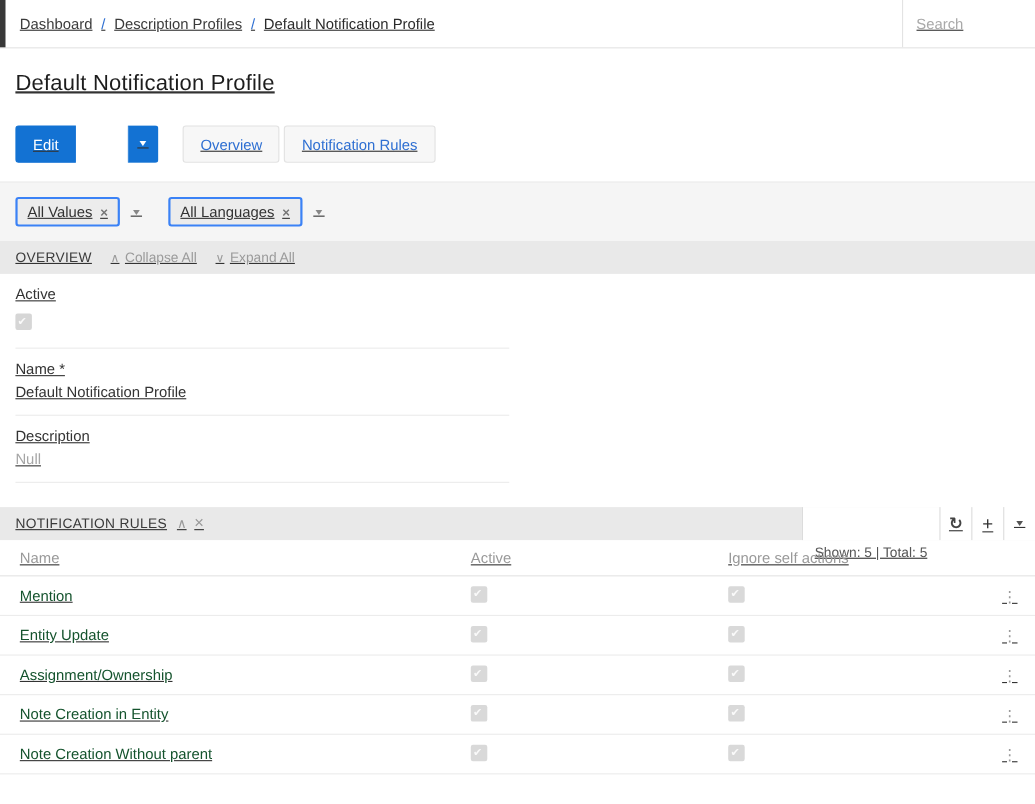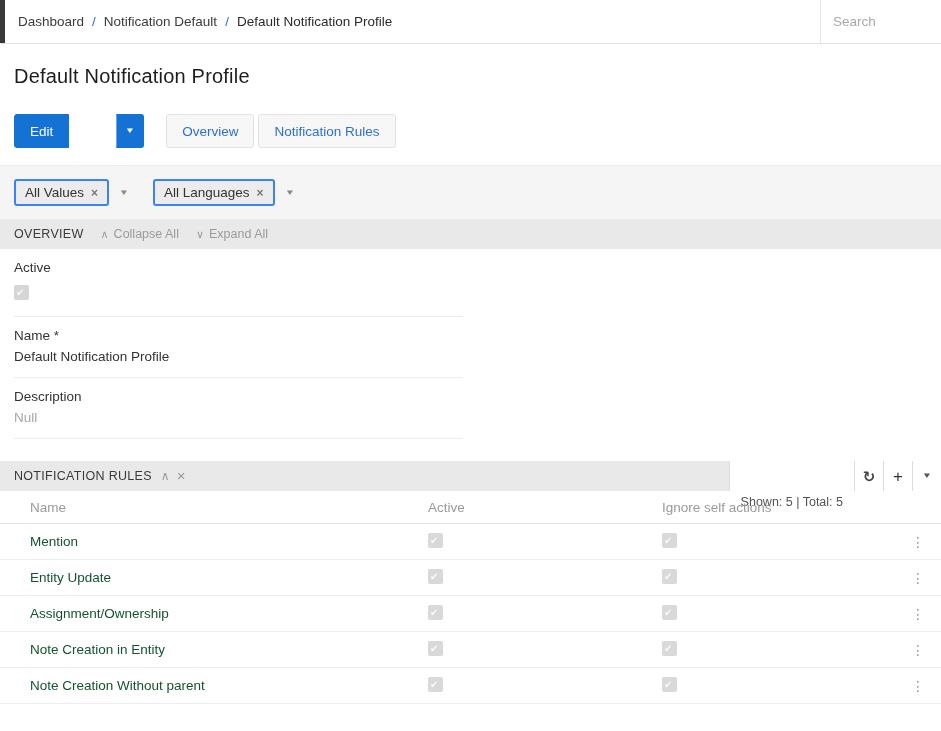--- a/index.html
+++ b/index.html
@@ -1,18 +1,18 @@
 <!DOCTYPE html>
 <html><head>
 <meta charset="utf-8">
 <style>
   * { box-sizing: border-box; margin: 0; padding: 0; }
   html, body { width: 941px; height: 731px; background: #fff; overflow: hidden; }
   body { font-family: "Liberation Sans", "DejaVu Sans", sans-serif; color: #333; font-size: 13.5px; }
-  .app { width: 941px; height: 731px; position: relative; background: #fff; }
+  .app { width: 941px; height: 731px; position: relative; background: #fff; text-decoration: underline; }
 
   
   .topbar { height: 44px; border-bottom: 1px solid #e3e3e3; display: flex; align-items: stretch; background: #fff; position: relative; }
   .navbar-edge { width: 5px; background: #383838; flex: 0 0 5px; }
   .breadcrumb { flex: 1; display: flex; align-items: center; padding-left: 13px; font-size: 13.5px; white-space: nowrap; }
   .breadcrumb a { color: #3b3b3b; text-decoration: none; cursor: pointer; }
   .breadcrumb .sep { color: #2e6fd2; margin: 0 8px; }
   .breadcrumb .current { color: #2b2b2b; }
   .search-wrap { flex: 0 0 121px; border-left: 1px solid #e3e3e3; display: flex; align-items: center; }
   .search-wrap input { border: none; outline: none; width: 100%; height: 100%; padding: 0 12px; font-size: 13.5px; font-family: inherit; color: #333; background: transparent; }
@@ -66,40 +66,40 @@
   .counter { display: flex; align-items: center; padding: 0 11px; font-size: 12.5px; color: #555; margin-top: 41px; }
   .head-btn { width: 29px; border: none; border-left: 1px solid #dcdcdc; background: #fff; color: #444; cursor: pointer; display: flex; align-items: center; justify-content: center; font-family: inherit; }
   .head-btn .glyph-refresh { font-size: 15px; font-weight: bold; line-height: 1; }
   .head-btn .glyph-plus { font-size: 17px; line-height: 1; color: #333; }
   .head-btn .caret { color: #555; }
 
   
   .table { width: 100%; }
   .t-row { display: flex; align-items: center; border-bottom: 1px solid #ececec; height: 36px; }
   .t-row.t-head { height: 33px; border-bottom: 1px solid #e3e3e3; }
-  .col-name { flex: 0 0 410px; padding-left: 30px; }
+  .col-name { flex: 0 0 410px; padding-left: 18px; }
   .col-active { flex: 0 0 234px; padding-left: 18px; }
   .col-ignore { flex: 1; padding-left: 18px; }
   .col-actions { flex: 0 0 46px; display: flex; justify-content: center; }
   .t-head .hdr { color: #9a9a9a; font-size: 13.5px; }
   .row-link { color: #14532d; text-decoration: none; cursor: pointer; font-size: 13.5px; }
   .t-row .cb { background: #d9d9d9; margin-top: 0; }
   .kebab { border: none; background: transparent; color: #9a9a9a; font-size: 14px; cursor: pointer; line-height: 1; padding: 4px 6px; font-family: inherit; }
 </style>
 </head>
 <body>
 
 <div class="app">
 
   <header class="topbar">
     <div class="navbar-edge"></div>
     <nav class="breadcrumb">
       <a>Dashboard</a>
       <span class="sep">/</span>
-      <a>Notification Default</a>
+      <a>Description Profiles</a>
       <span class="sep">/</span>
       <span class="current">Default Notification Profile</span>
     </nav>
     <div class="search-wrap">
       <input type="text" placeholder="Search" style="">
     </div>
   </header>
 
   <h1 class="page-title">Default Notification Profile</h1>
 

